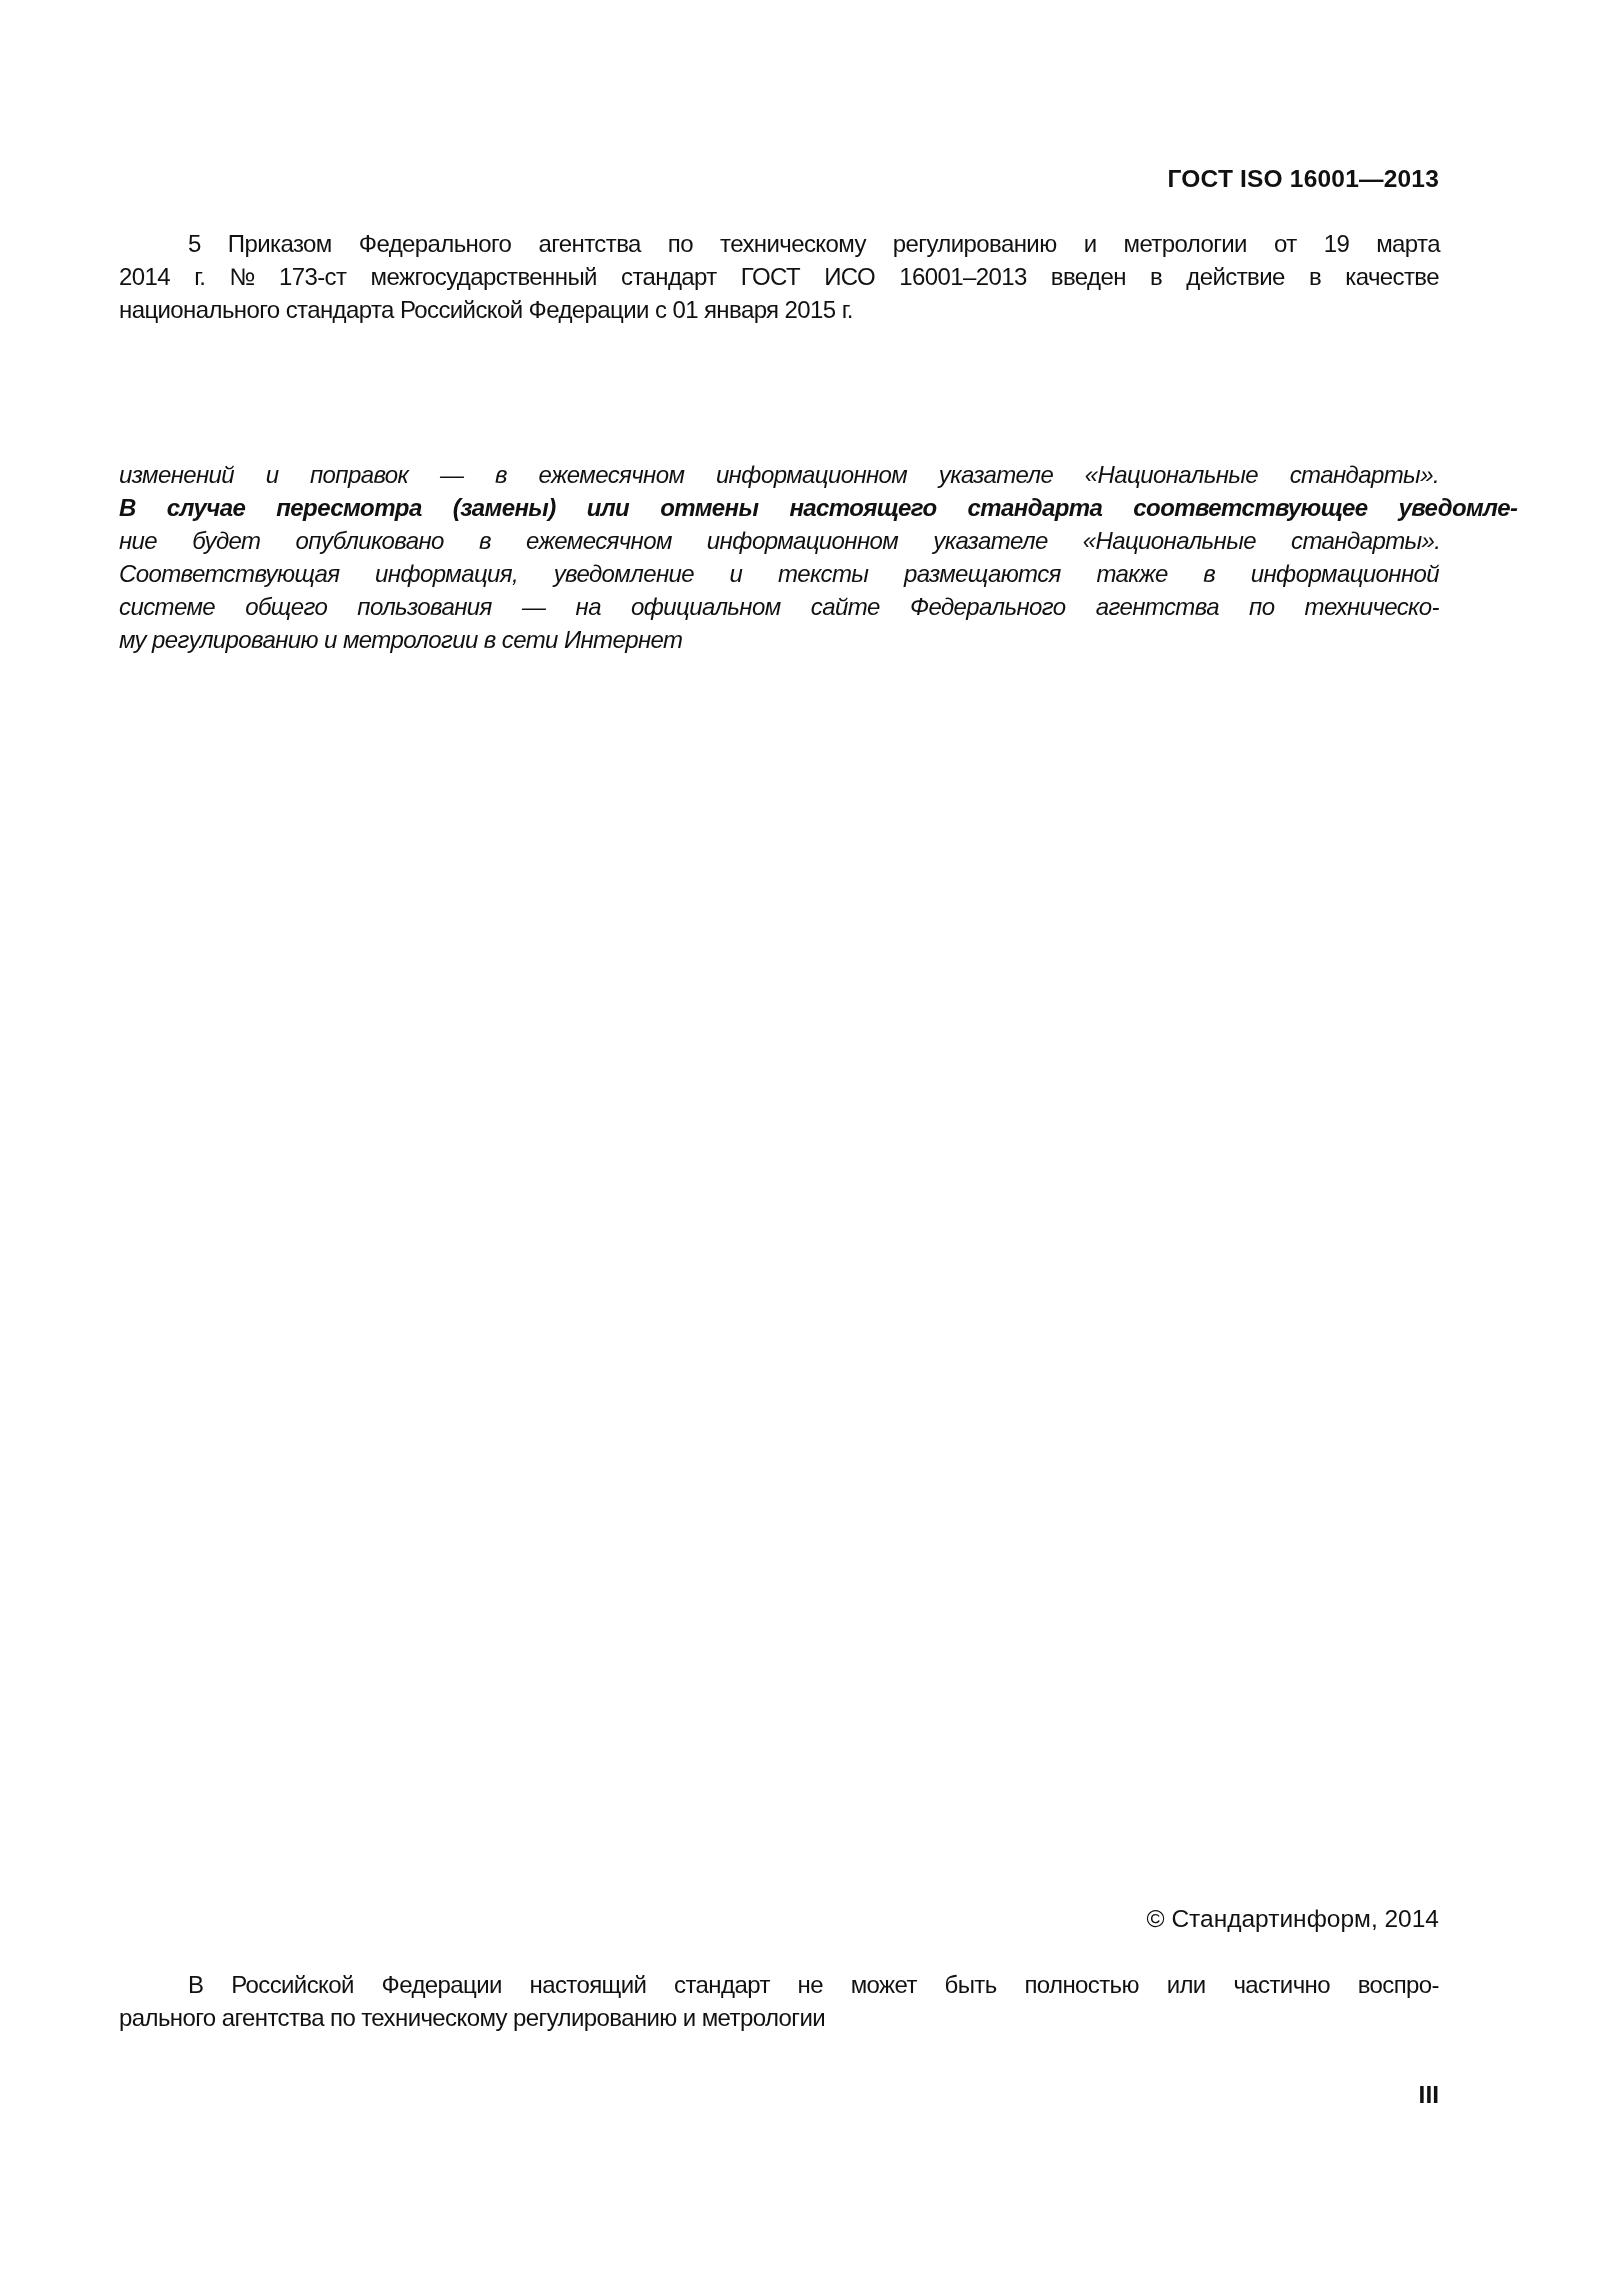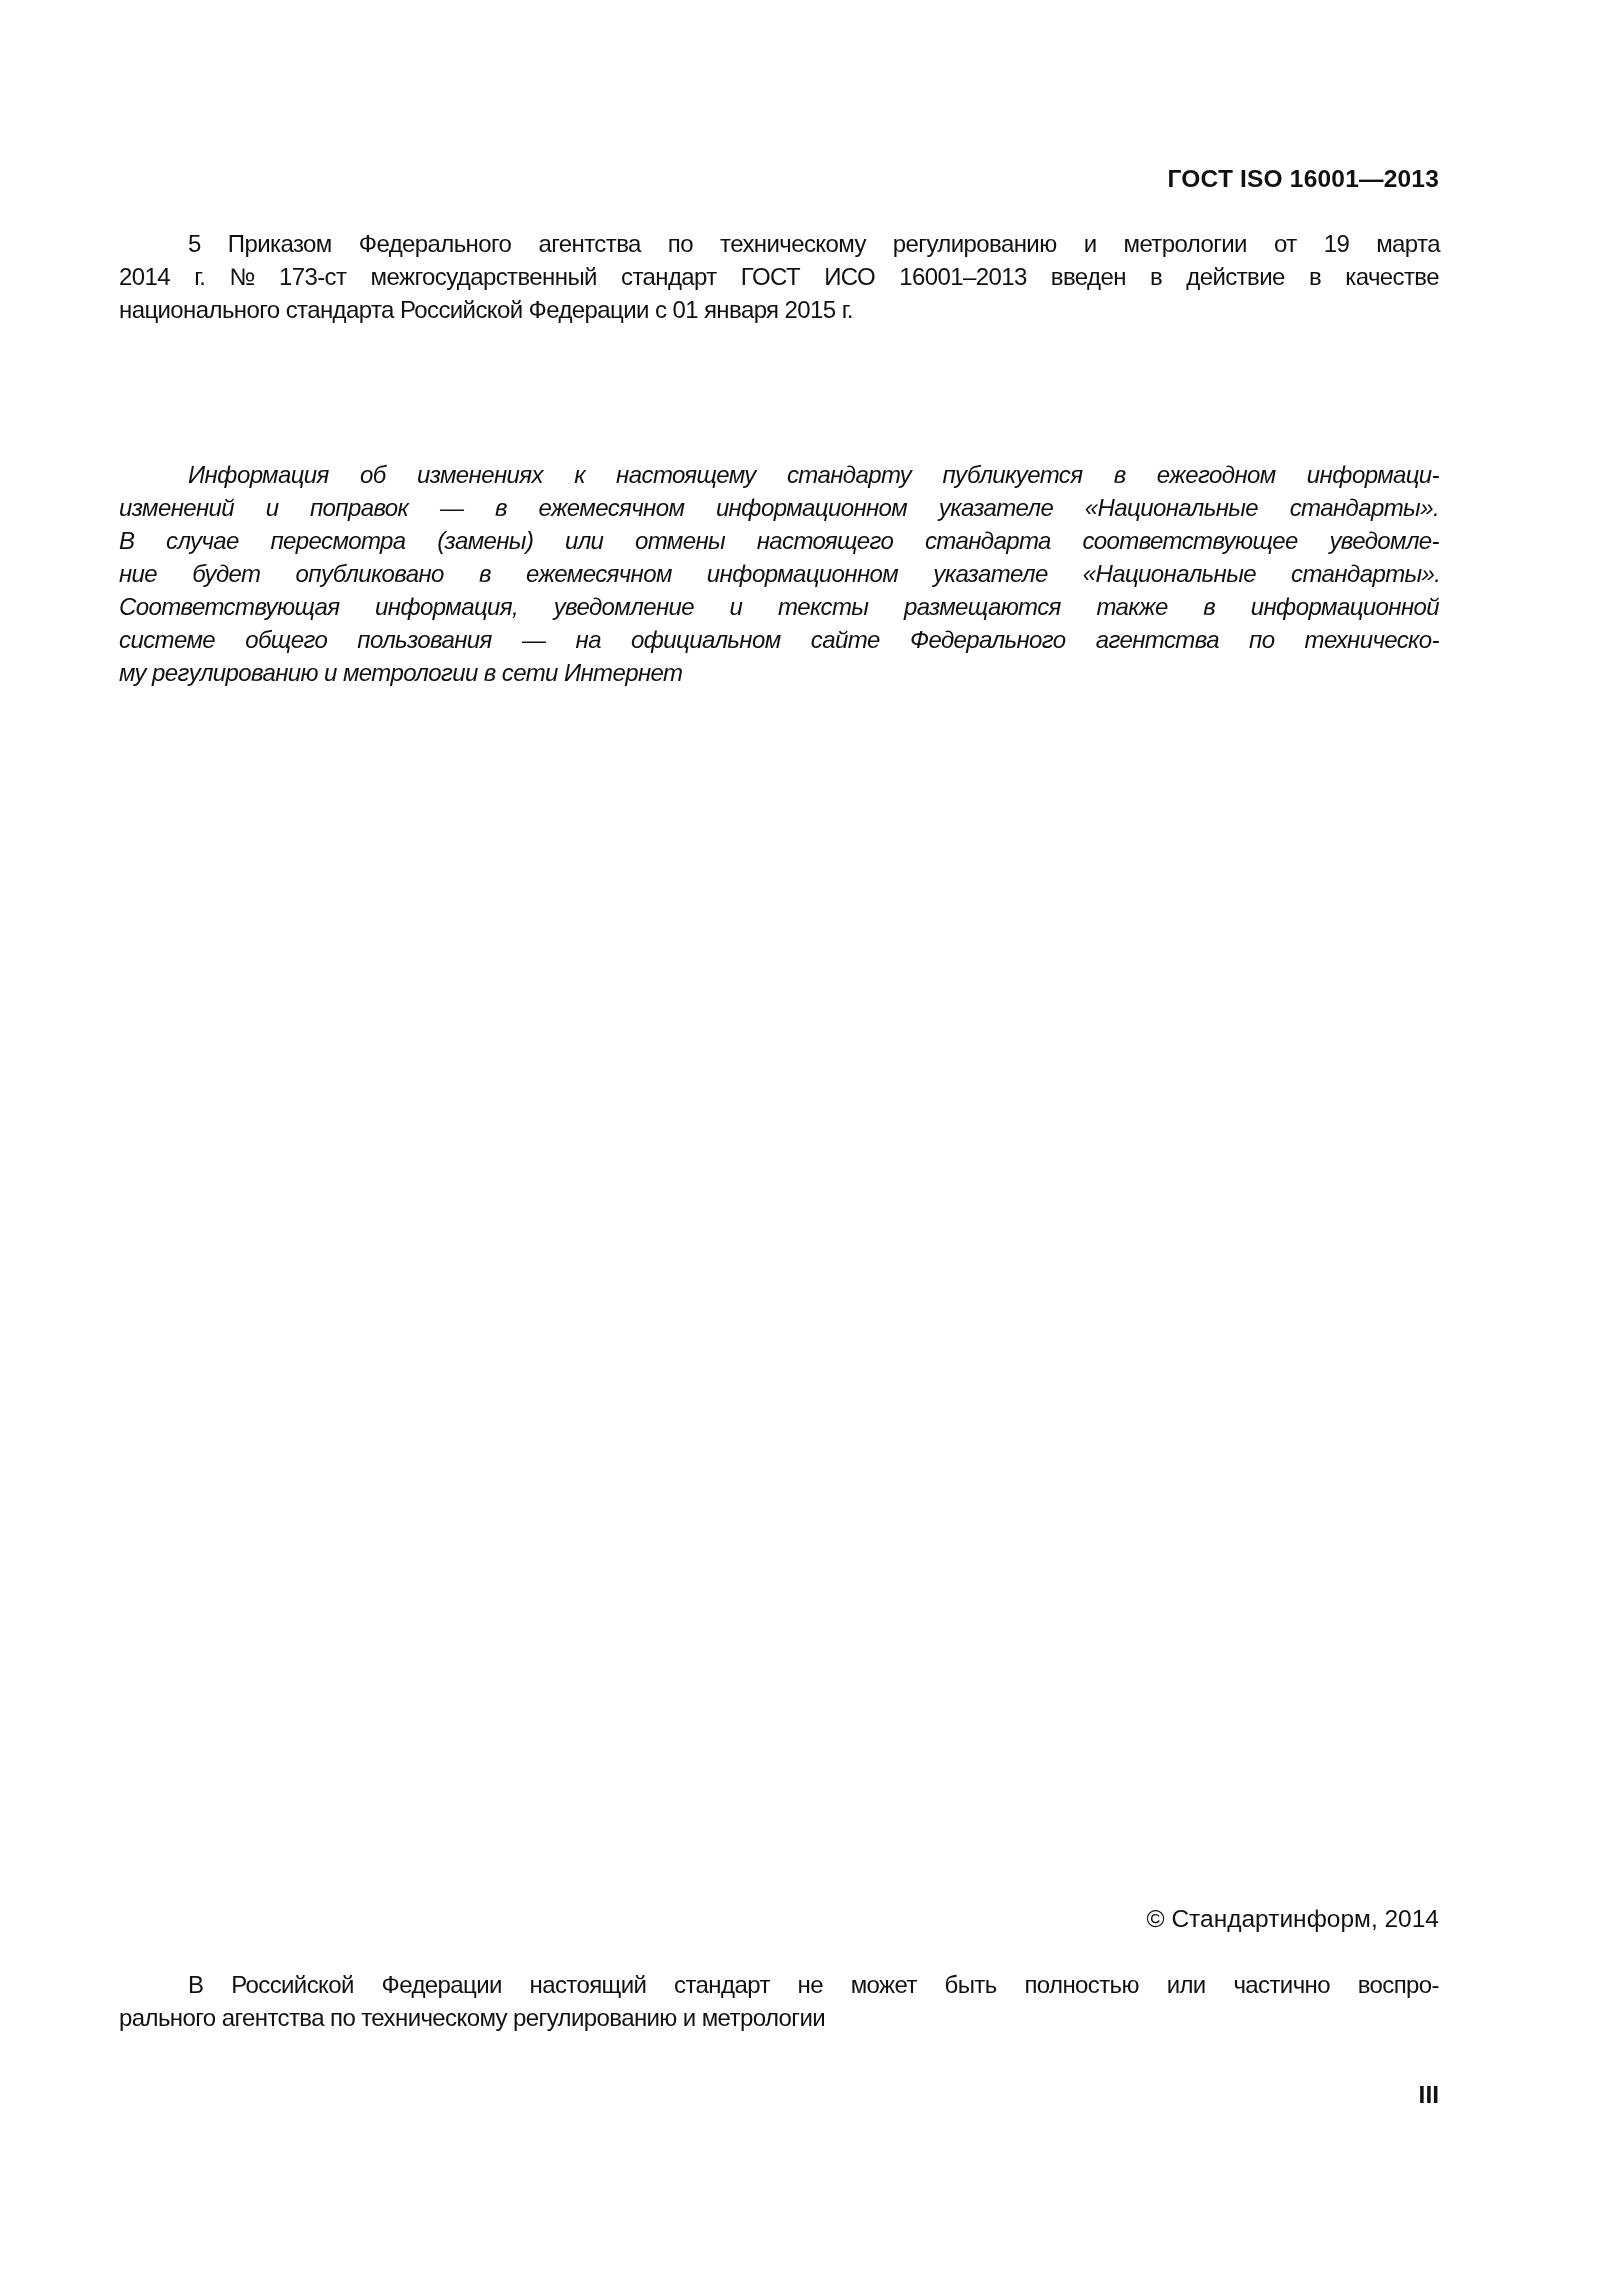--- a/index.html
+++ b/index.html
@@ -81,23 +81,22 @@
   <div class="header-code">ГОСТ ISO 16001—2013</div>
 
   <div class="block condensed item5">
     <span class="line indent" style="word-spacing: 21px; display: block;">5 Приказом Федерального агентства по техническому регулированию и метрологии от 19 марта</span>
     <span class="line" style="word-spacing: 18px; display: block;">2014 г. № 173-ст межгосударственный стандарт ГОСТ ИСО 16001–2013 введен в действие в качестве</span>
     <span class="line last">национального стандарта Российской Федерации с 01 января 2015 г.</span>
   </div>
 
 
   <div class="block condensed info">
-    <span class="line indent" style="word-spacing: 25px; display: block;">Информация об изменениях к настоящему стандарту публикуется в ежегодном информаци-</span>
     <span class="line" style="word-spacing: 25px; display: block;">изменений и поправок — в ежемесячном информационном указателе «Национальные стандарты».</span>
-    <span class="line" style="word-spacing: 25px; display: block;">В случае пересмотра (замены) или отмены настоящего стандарта соответствующее уведомле-</span>
+    <span class="line" style="word-spacing: 25px; display: block; font-weight: bold;">В случае пересмотра (замены) или отмены настоящего стандарта соответствующее уведомле-</span>
     <span class="line" style="word-spacing: 29px; display: block;">ние будет опубликовано в ежемесячном информационном указателе «Национальные стандарты».</span>
     <span class="line" style="word-spacing: 29px; display: block;">Соответствующая информация, уведомление и тексты размещаются также в информационной</span>
     <span class="line" style="word-spacing: 24px; display: block;">системе общего пользования — на официальном сайте Федерального агентства по техническо-</span>
     <span class="line last">му регулированию и метрологии в сети Интернет</span>
   </div>
 
   <div class="copyright">© Стандартинформ, 2014</div>
 
   <div class="block condensed notice">
     <span class="line indent" style="word-spacing: 21.6px; display: block;">В Российской Федерации настоящий стандарт не может быть полностью или частично воспро-</span>

